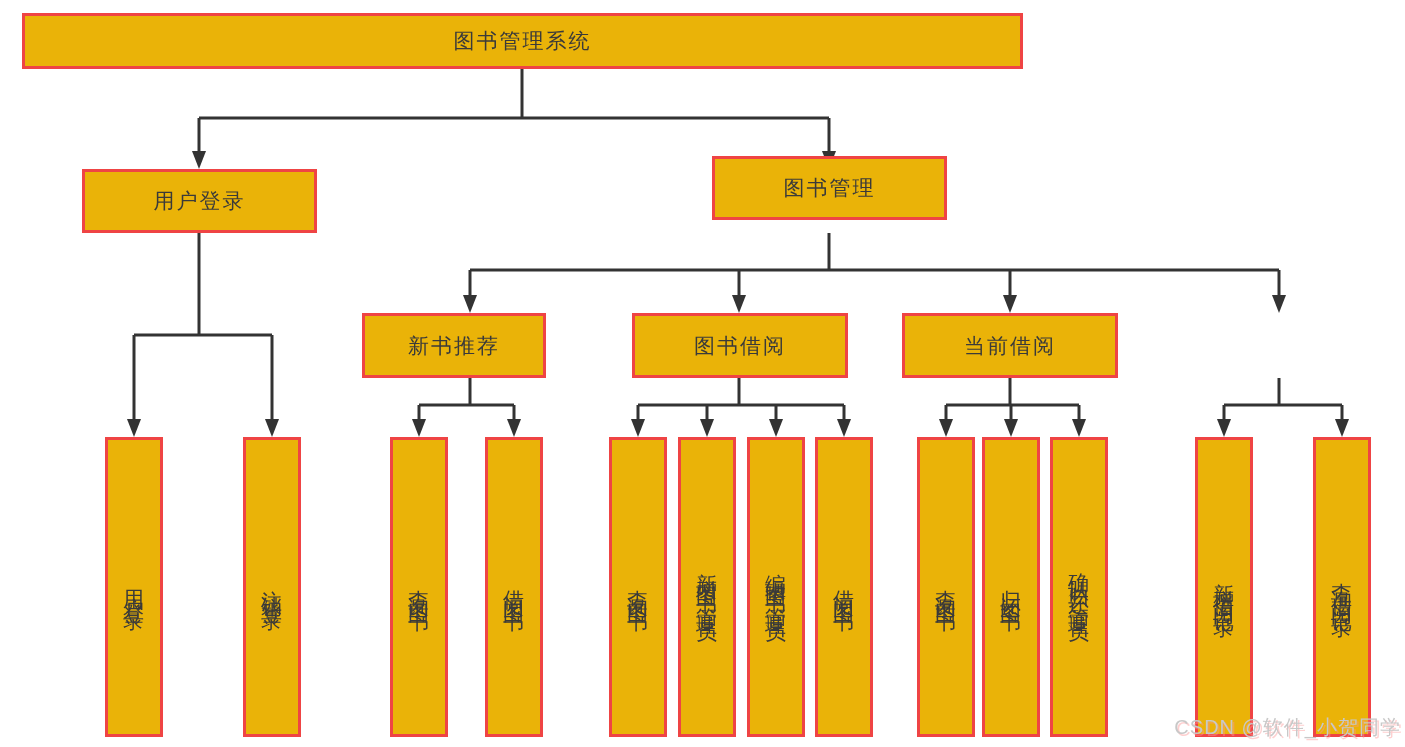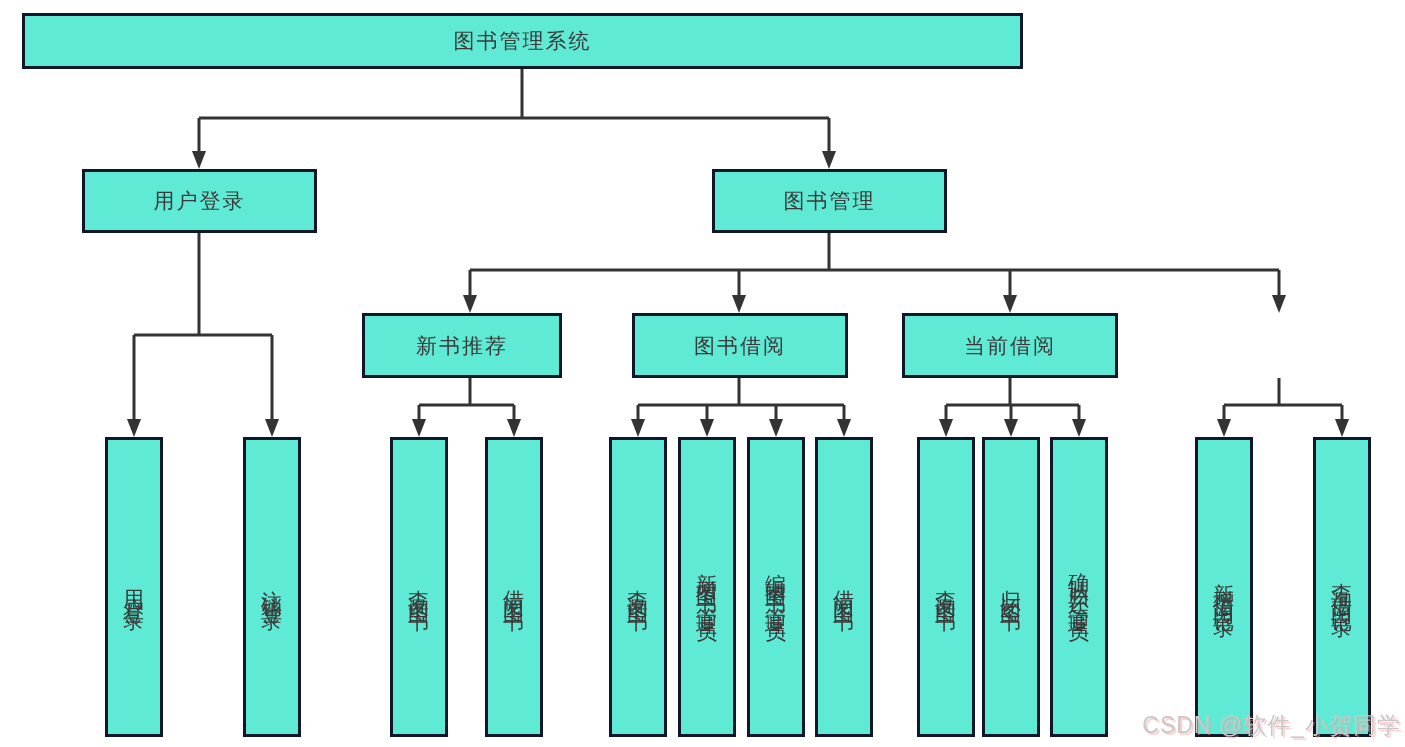--- a/index.html
+++ b/index.html
@@ -7,35 +7,35 @@
     position:relative;
     width:1405px;height:747px;
     background:#ffffff;
     overflow:hidden;
     font-family:"Liberation Sans", sans-serif;
   }
   .connectors{position:absolute;left:0;top:0;width:1405px;height:747px;}
   .box{
     position:absolute;
     box-sizing:border-box;
-    border:3px solid #0f172a;
-    background:#5eead4;
+    border:3px solid #ef4444;
+    background:#eab308;
     display:flex;align-items:center;justify-content:center;
     color:#3a3a3a;
     font-size:21px;
     z-index:2;
   }
   .lbl{white-space:nowrap;letter-spacing:2px;}
   
   .root{left:22px;top:13px;width:1001px;height:56px;}
   
   .l2a{left:82px;top:169px;width:235px;height:64px;}
-  .l2b{left:712px;top:169px;width:235px;height:64px;}
+  .l2b{left:712px;top:156px;width:235px;height:64px;}
   
-  .l3a{left:362px;top:313px;width:200px;height:65px;}
+  .l3a{left:362px;top:313px;width:184px;height:65px;}
   .l3b{left:632px;top:313px;width:216px;height:65px;}
   .l3c{left:902px;top:313px;width:216px;height:65px;}
   .l3d{left:1172px;top:313px;width:215px;height:65px;}
   
   .vbox{top:437px;width:58px;height:300px;}
   .vtext{
     writing-mode:vertical-rl;
     text-orientation:mixed;
     letter-spacing:7px;
     font-size:21px;
@@ -43,21 +43,21 @@
     white-space:nowrap;
   }
   .v0{left:105px;}  .v1{left:243px;}
   .v2{left:390px;}  .v3{left:485px;}
   .v4{left:609px;}  .v5{left:678px;}  .v6{left:747px;}  .v7{left:815px;}
   .v8{left:917px;}  .v9{left:982px;}  .v10{left:1050px;}
   .v11{left:1195px;} .v12{left:1313px;}
   .watermark{
     position:absolute;
     right:4px;bottom:6px;
-    font-size:23px;
+    font-size:20px;
     color:#c8c8c8;
     text-shadow:2px 2px 0 rgba(252,150,150,0.45);
     z-index:3;
     letter-spacing:1px;
   }
 </style>
 </head>
 <body>
 
 <div class="stage">

